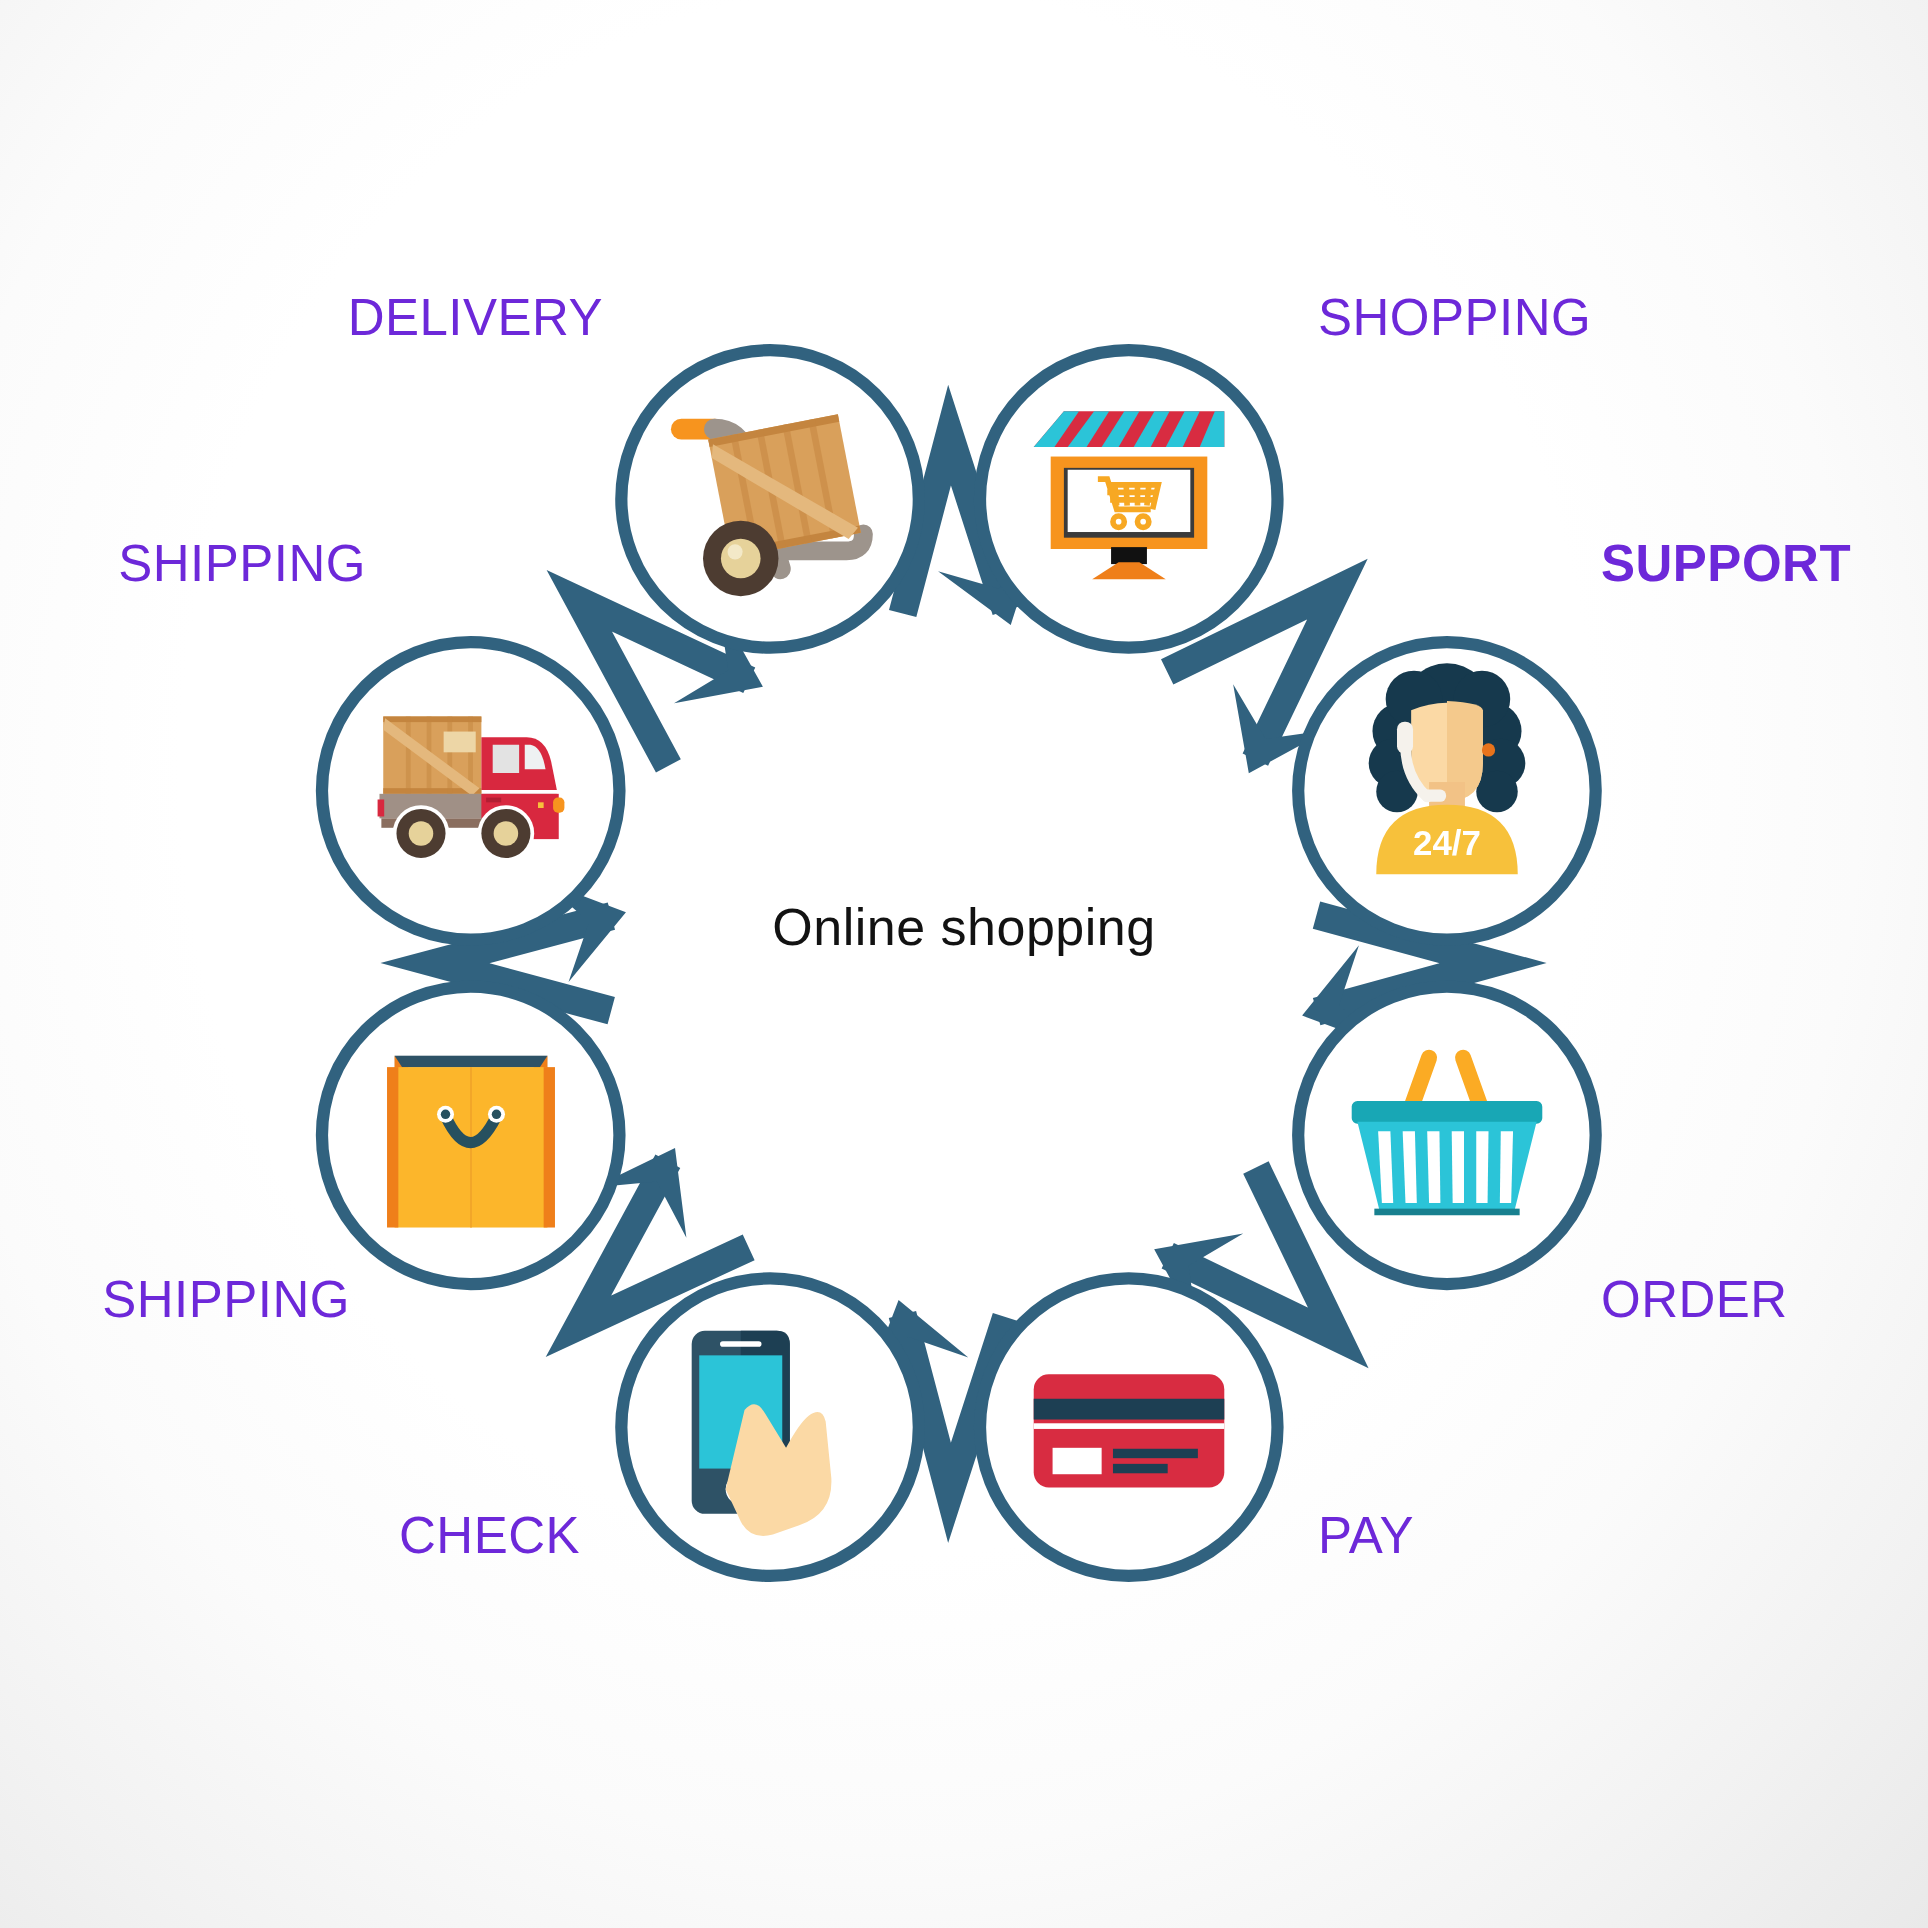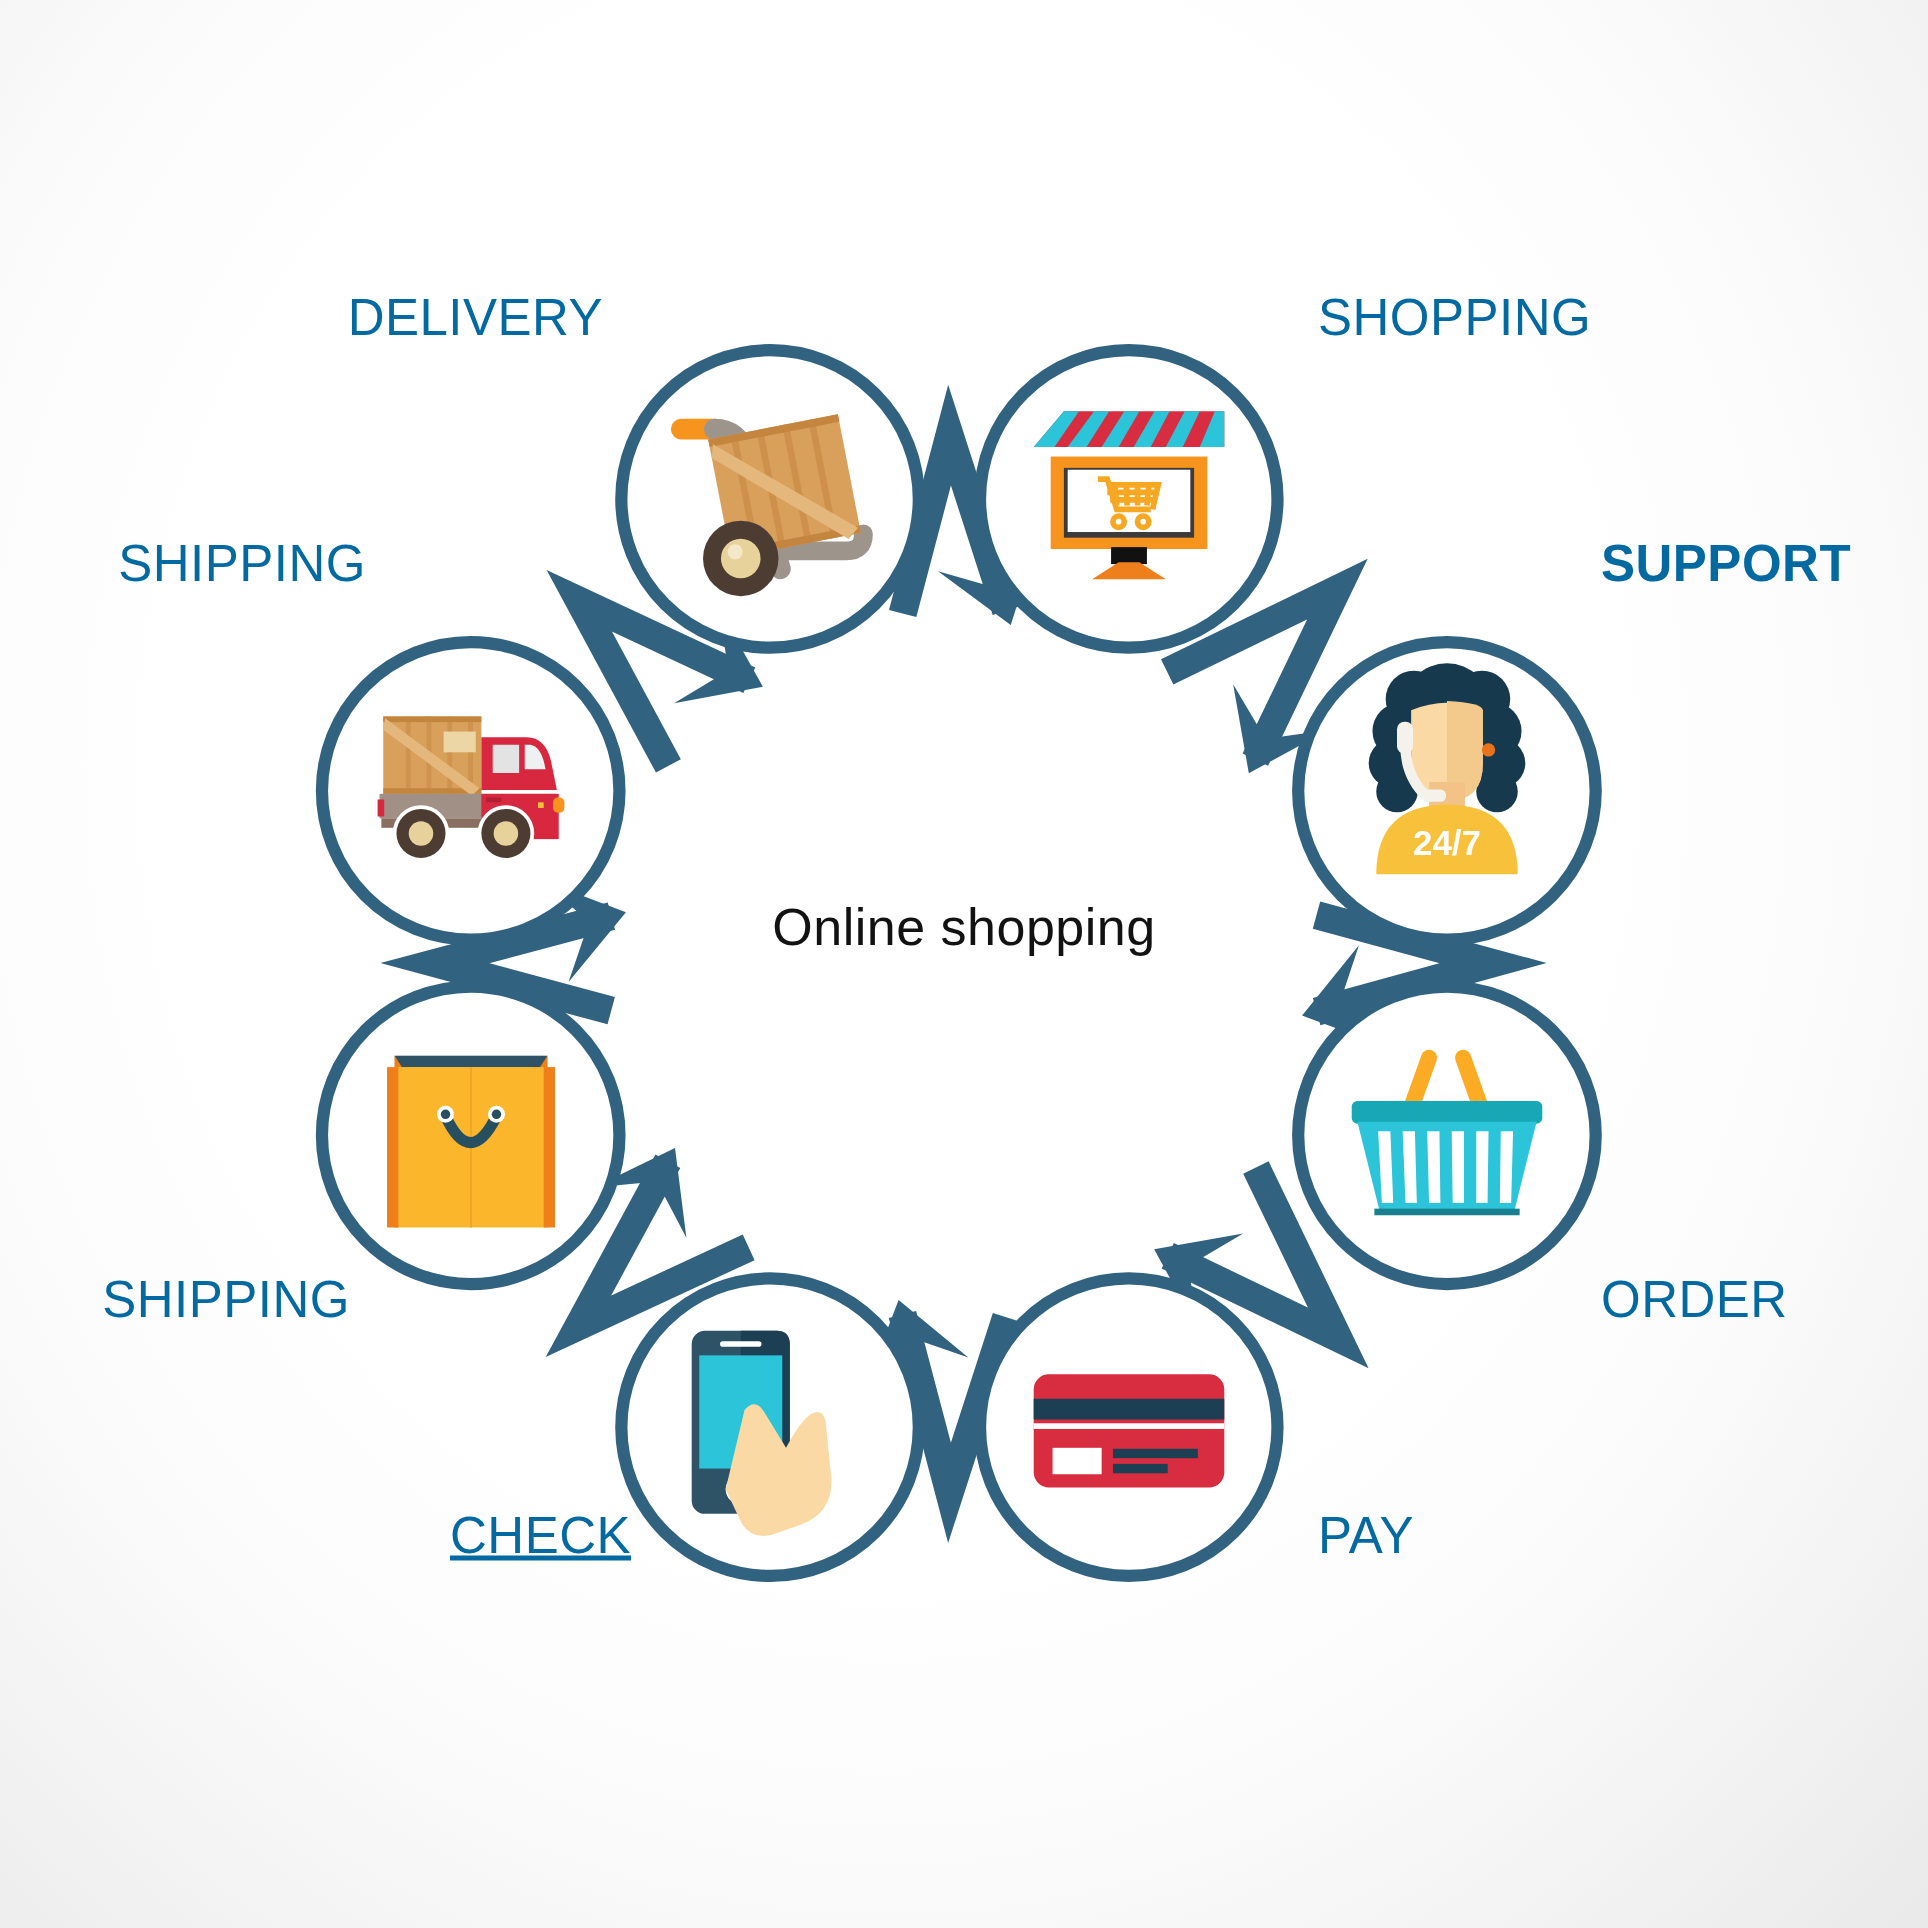--- a/index.html
+++ b/index.html
@@ -24,21 +24,21 @@
     top: 0;
     width: 1928px;
     height: 1928px;
   }
   .node-label {
     position: absolute;
     font-family: "Liberation Sans", sans-serif;
     font-size: 51px;
     font-weight: 400;
     letter-spacing: 0.5px;
-    color: #0369a1;
+    color: #6d28d9;
     white-space: nowrap;
     line-height: 1;
   }
   .lbl-right { transform: translate(0, -50%); }
   .lbl-left  { transform: translate(-100%, -50%); }
 
   #center-title {
     position: absolute;
     left: 964px;
     top: 927px;
@@ -259,21 +259,21 @@
       <circle cx="152" cy="160" r="26" fill="#4d3c31"></circle>
       <circle cx="152" cy="160" r="13" fill="#e6d29a"></circle>
     </svg>
   </div>
 
   <div id="labels">
       <div class="node-label lbl-right" style="left: 1318px; top: 317px;">SHOPPING</div>
       <div class="node-label lbl-right" style="left: 1601px; top: 563px; font-weight: bold;">SUPPORT</div>
       <div class="node-label lbl-right" style="left: 1601px; top: 1299px;">ORDER</div>
       <div class="node-label lbl-right" style="left: 1318px; top: 1535px; text-align: center;">PAY</div>
-      <div class="node-label lbl-left" style="left: 631px; top: 1535px; text-decoration: underline;">CHECK</div>
+      <div class="node-label lbl-left" style="left: 580px; top: 1535px;">CHECK</div>
       <div class="node-label lbl-left" style="left: 350px; top: 1299px;">SHIPPING</div>
       <div class="node-label lbl-left" style="left: 343px; top: 563px; margin-left: 23px;">SHIPPING</div>
       <div class="node-label lbl-left" style="left: 603px; top: 317px;">DELIVERY</div>
     </div>
 
   <div id="center-title">Online shopping</div>
 
 </div>
 
 

